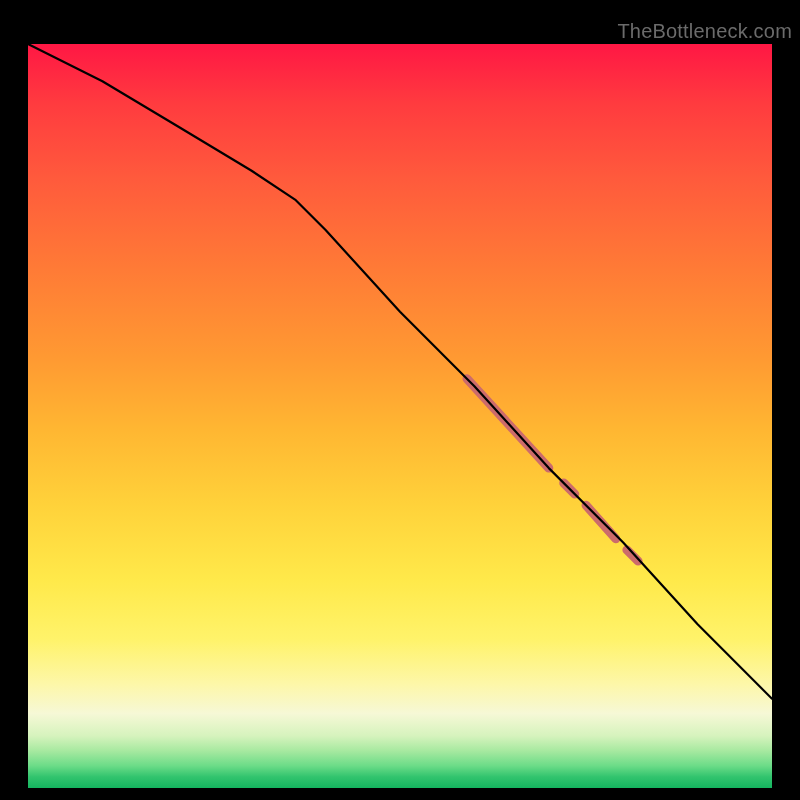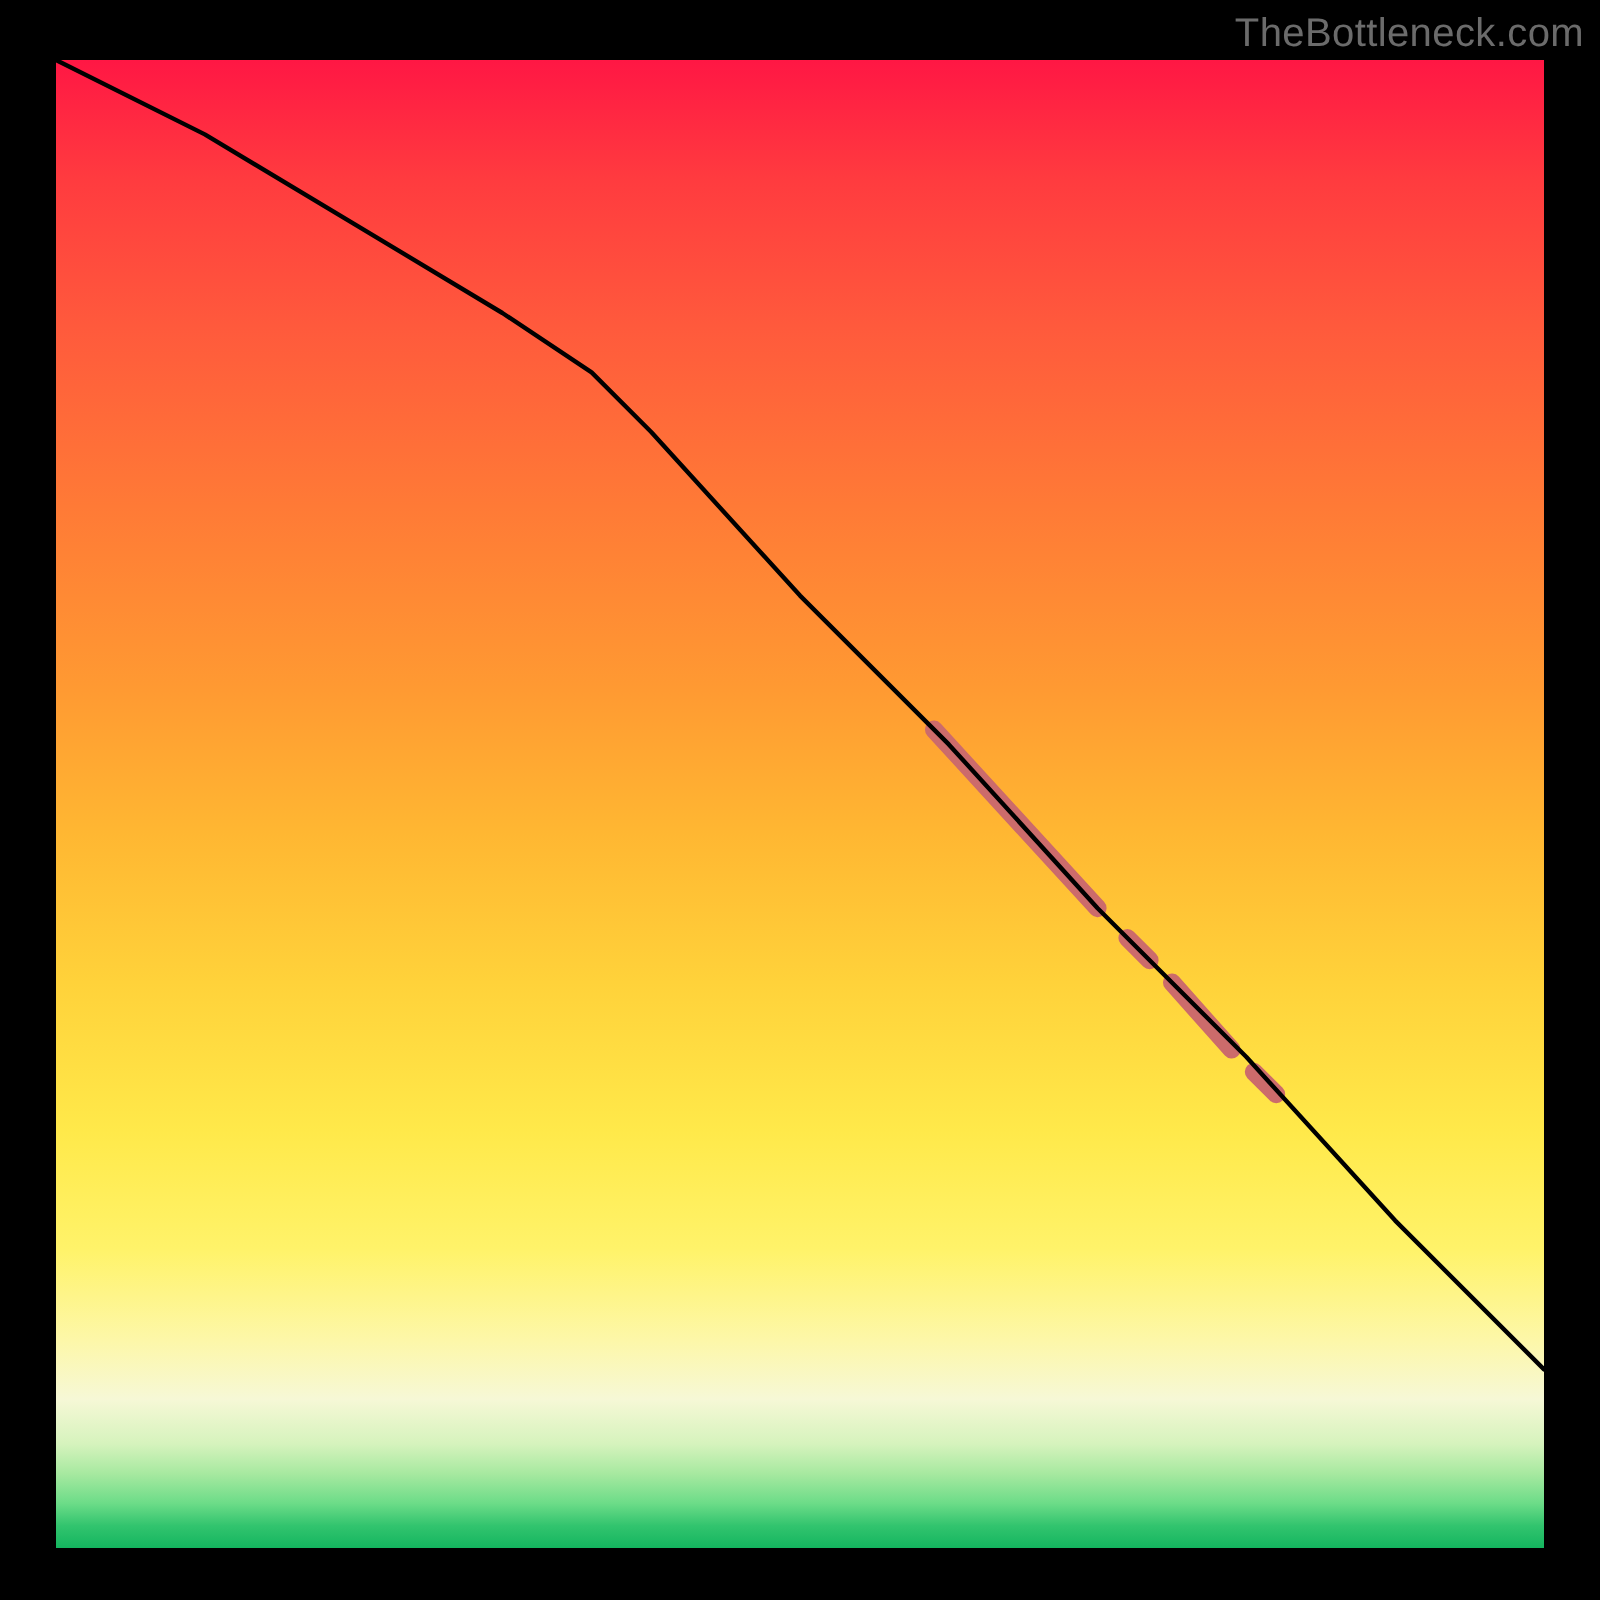--- a/index.html
+++ b/index.html
@@ -7,21 +7,21 @@
     padding: 0;
     width: 800px;
     height: 800px;
     background: #000;
     overflow: hidden;
     font-family: Arial, Helvetica, sans-serif;
   }
   .frame {
     position: absolute;
     left: 0;
-    top: 2px;
+    top: 16px;
     width: 800px;
     height: 684px;
     background: #000;
   }
   .plot {
     position: absolute;
     left: 28px;
     top: 28px;
     width: 744px;
     height: 744px;

